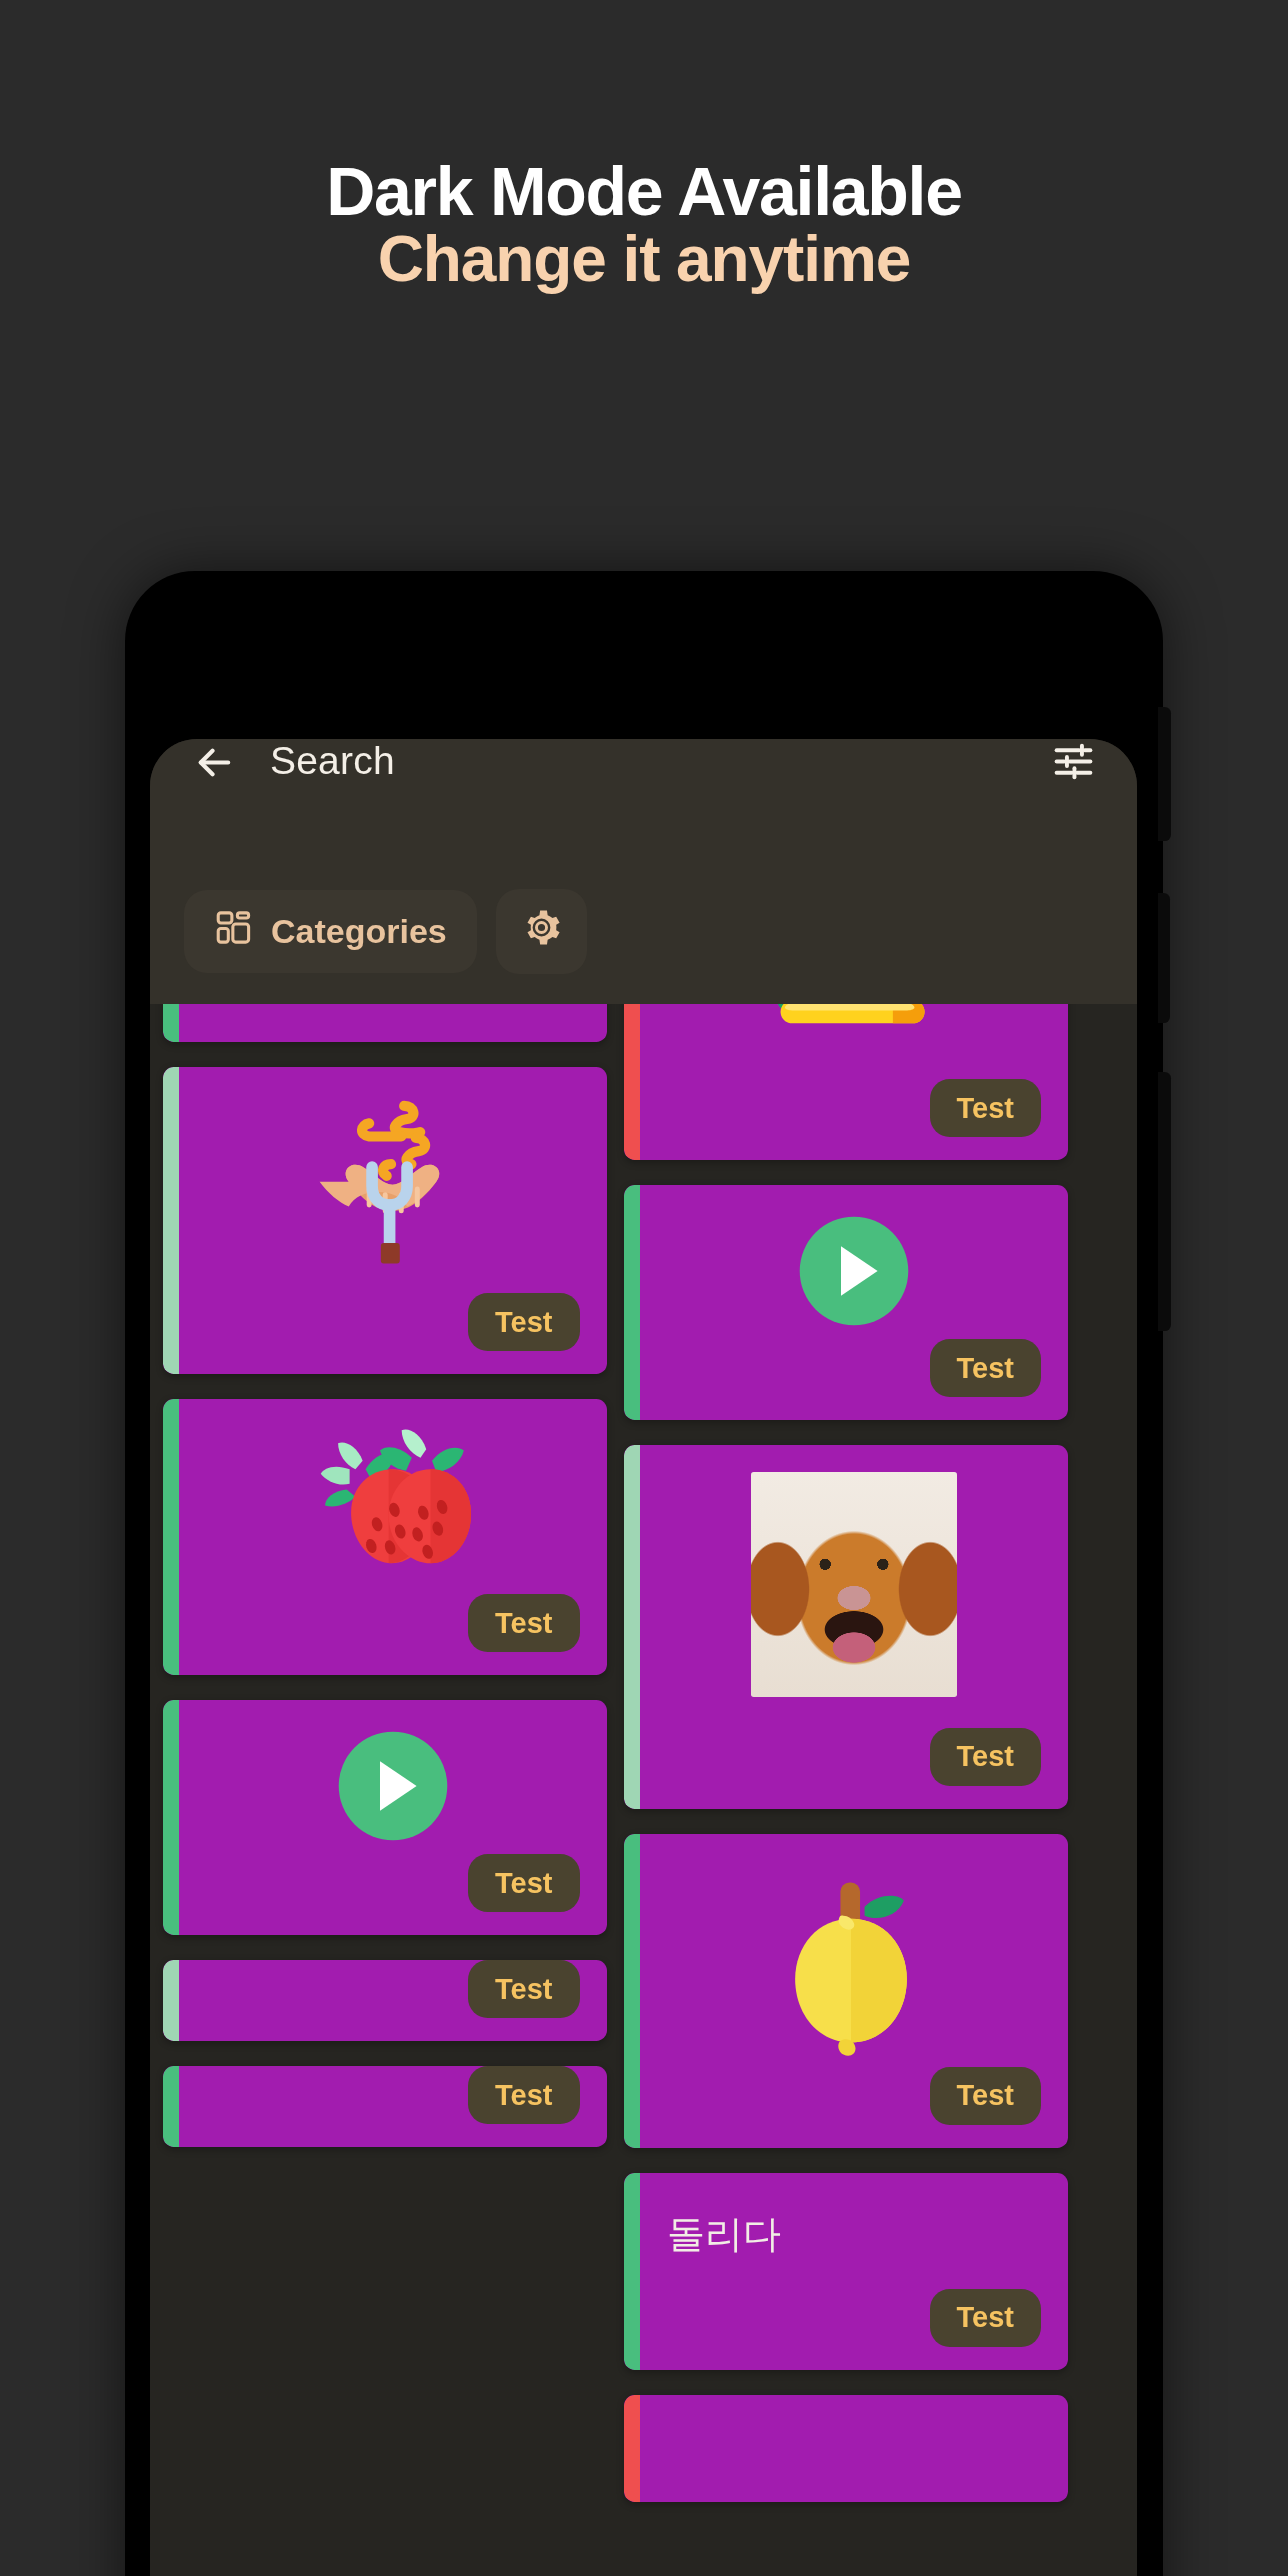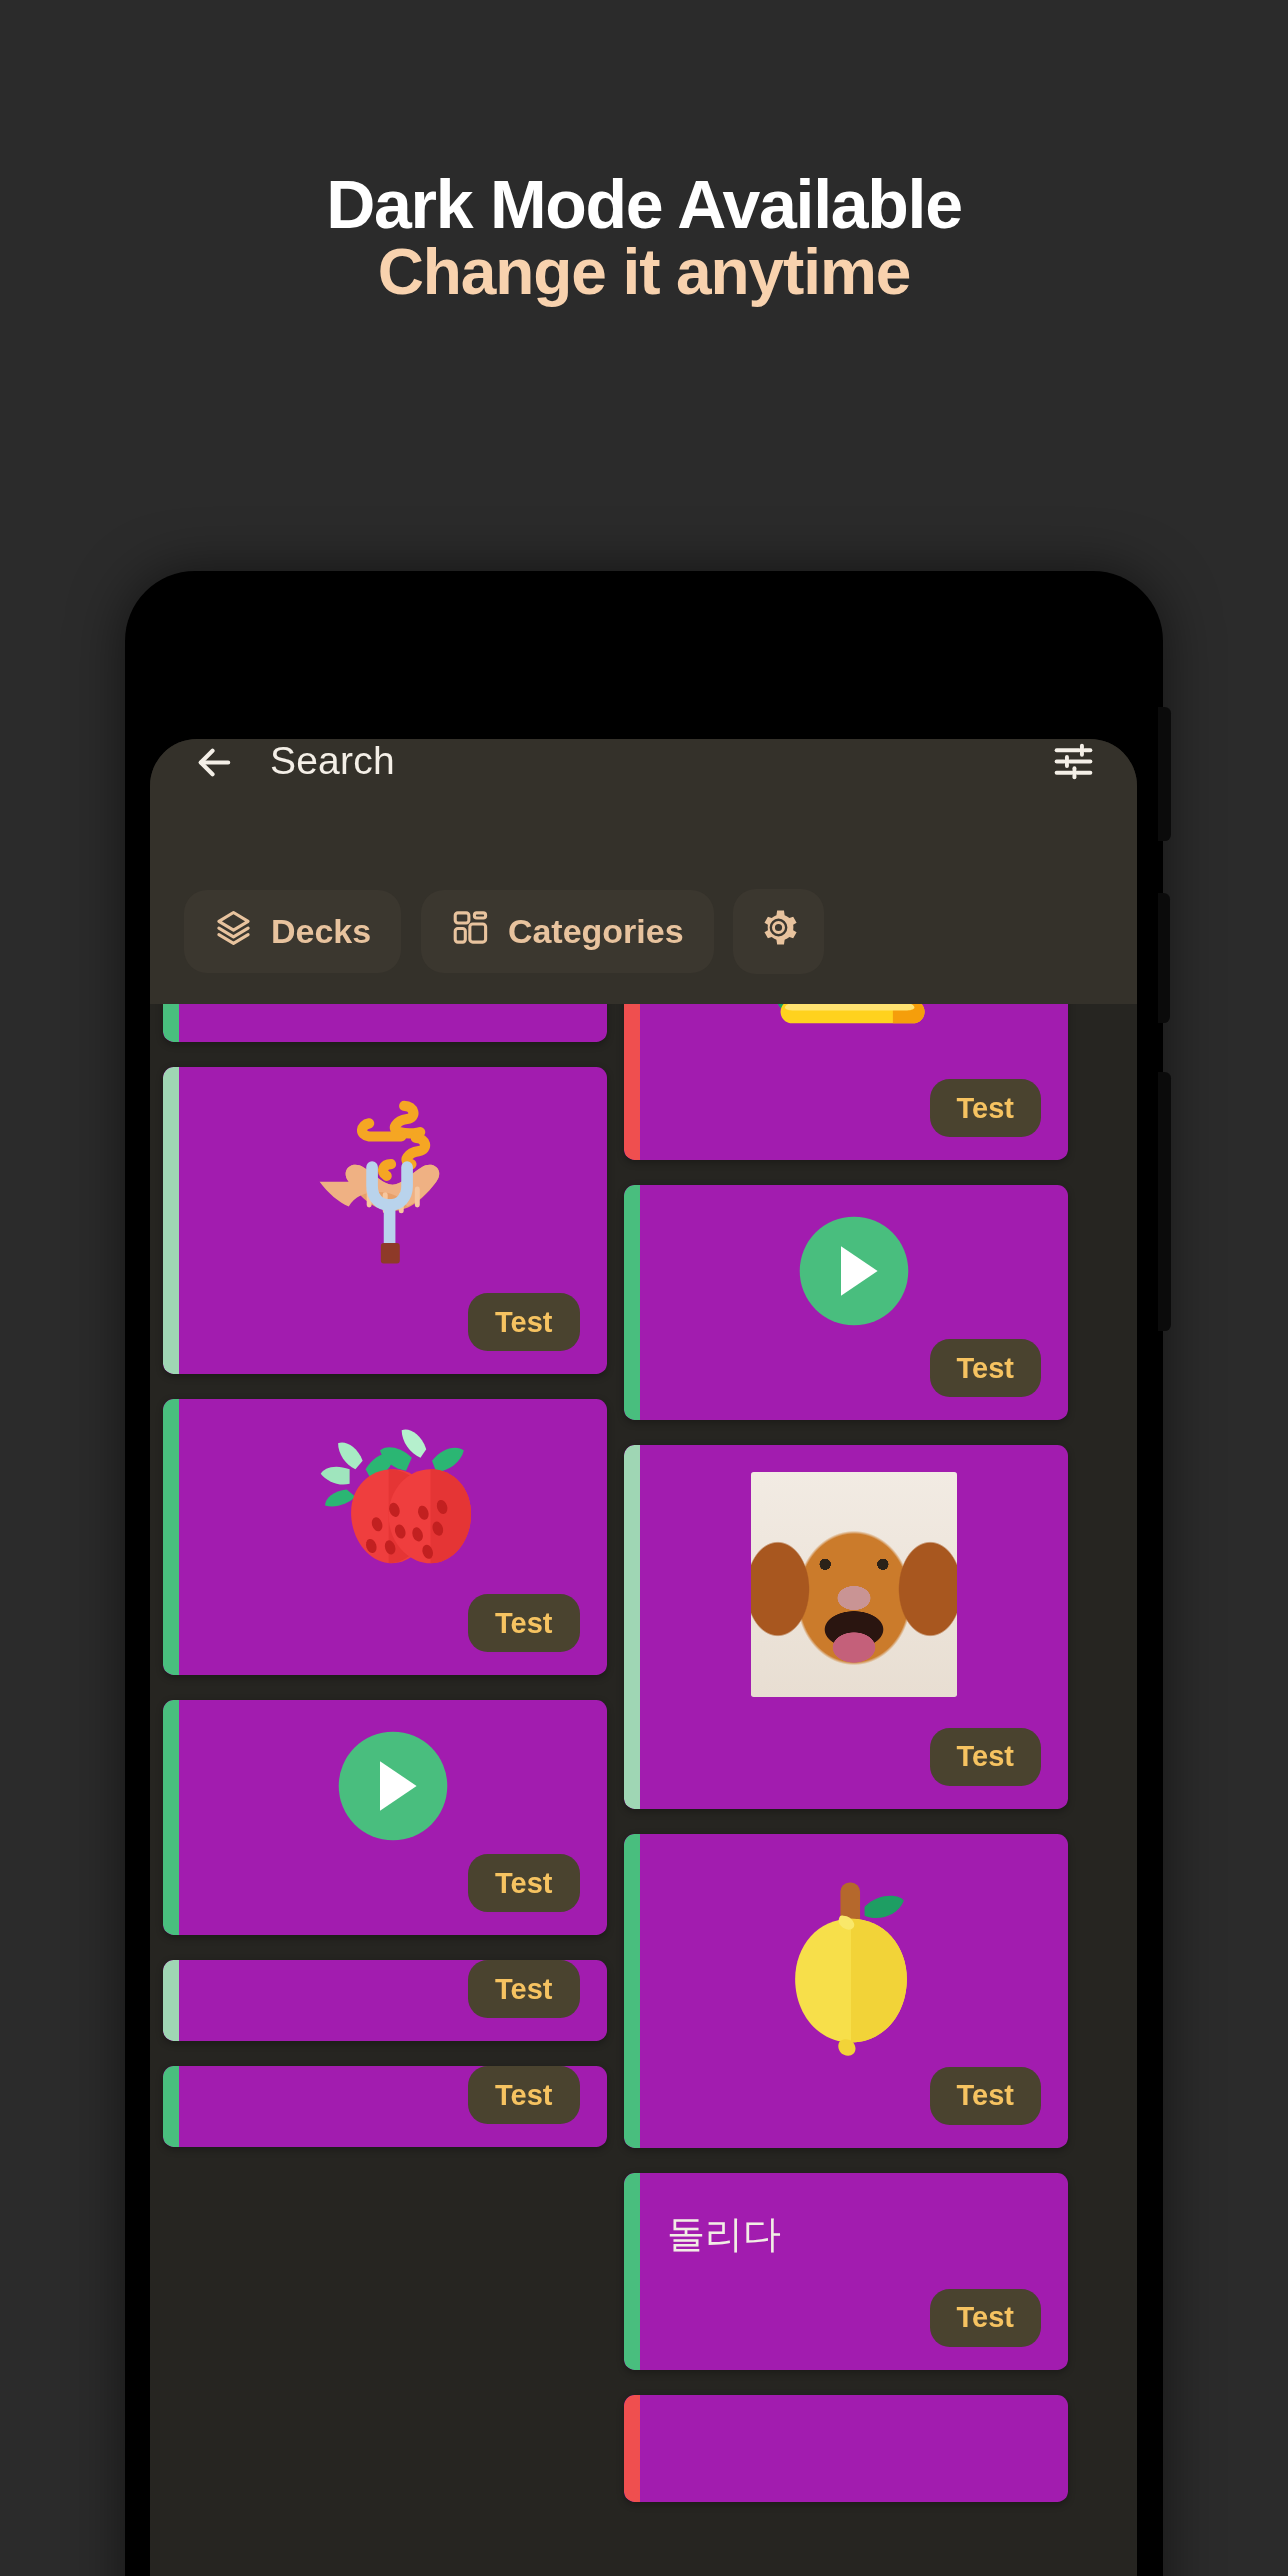--- a/index.html
+++ b/index.html
@@ -5,21 +5,21 @@
   * { box-sizing: border-box; margin: 0; padding: 0; }
   html, body {
     width: 1288px; height: 2576px;
     background: #2B2B2B;
     font-family: "Liberation Sans", sans-serif;
     overflow: hidden;
   }
 
   
   .promo {
-    position: absolute; top: 170px; left: 0; width: 1288px;
+    position: absolute; top: 157px; left: 0; width: 1288px;
     text-align: center;
   }
   .promo h1 {
     font-size: 68px; font-weight: 700; color: #FFFFFF;
     letter-spacing: -1.3px; line-height: 1.02;
   }
   .promo h2 {
     font-size: 64px; font-weight: 700; color: #F8D2AE;
     letter-spacing: -1.1px; line-height: 1.05; 
   }
@@ -168,30 +168,20 @@
             <path d="M8.5 9.6v4.8"></path>
           <path d="M3 18h8"></path>
             <path d="M14 18h7"></path>
             <path d="M12.5 15.6v4.8"></path>
         </svg>
       </span>
     </div>
 
     <div class="chips">
 
-      <div class="chip">
-        <span>
-          <svg viewBox="0 0 24 24" width="39" height="39" fill="none" stroke="#E8C39E" stroke-width="1.9" stroke-linecap="round" stroke-linejoin="round">
-            <path d="M12 2.8 21 8.2 12 13.6 3 8.2z"></path>
-            <path d="M3 12.4 12 17.8 21 12.4"></path>
-            <path d="M3 16.4 12 21.8 21 16.4"></path>
-          </svg>
-        </span>
-        <span>Decks</span>
-      </div>
 
       <div class="chip">
         <span>
           <svg viewBox="0 0 24 24" width="39" height="39" fill="none" stroke="#E8C39E" stroke-width="1.9" stroke-linejoin="round">
             <rect x="2.6" y="3" width="8.4" height="6.2" rx="1.6"></rect>
             <rect x="14.4" y="3" width="6.9" height="3.2" rx="1.4"></rect>
             <rect x="2.6" y="12.6" width="6.2" height="8.4" rx="1.6"></rect>
             <rect x="11.6" y="9.8" width="9.7" height="11.2" rx="1.8"></rect>
           </svg>
         </span>

